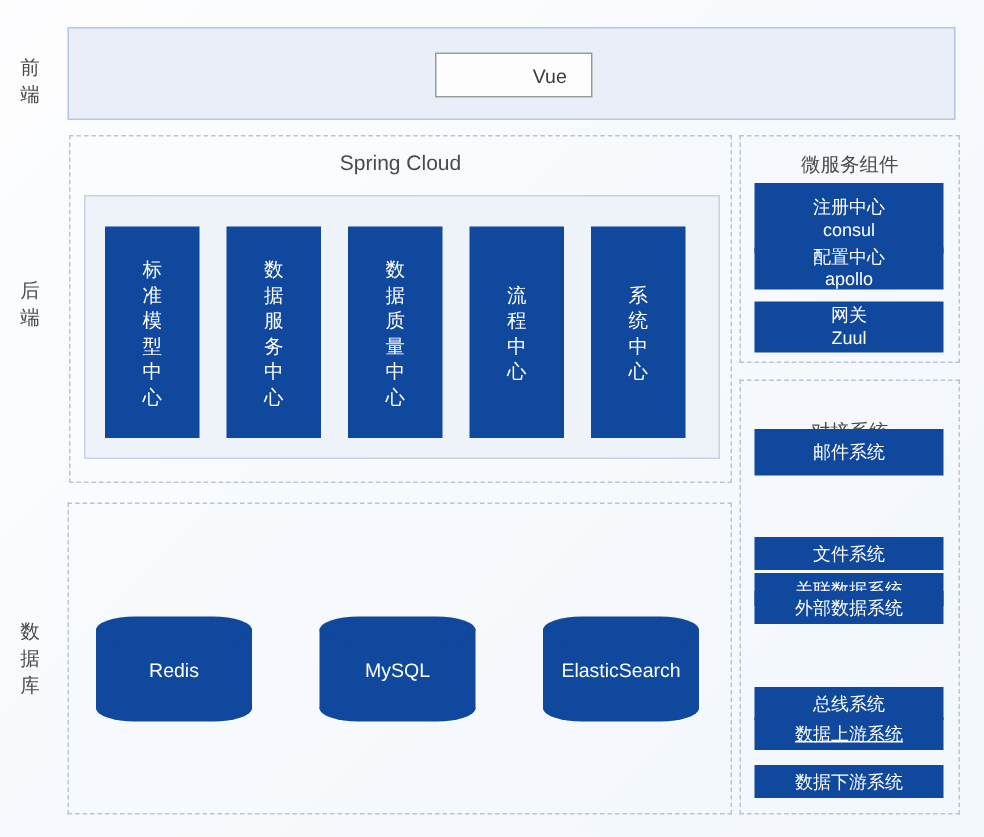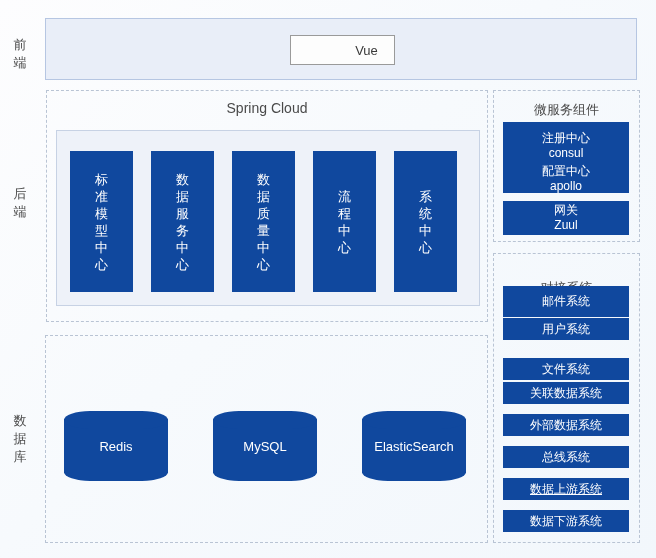--- a/index.html
+++ b/index.html
@@ -281,21 +281,20 @@
   <div class="side-box" style="top:201px; height:34px;">
     <span class="l1">网关</span>
     <span class="l2">Zuul</span>
   </div>
 
   <div class="side-panel" style="top:253px; width:147px; height:290px;">
     <div class="side-title" style="top:10px;margin-top:15px;">对接系统</div>
   </div>
 
   <div class="side-box single" style="top:286px; height:31px;">邮件系统</div>
-  <div class="side-box single" style="top:318px; height:22px;">用户系统</div>
   <div class="side-box single" style="top:358px; height:22px;">文件系统</div>
   <div class="side-box single" style="top:382px; height:22px;">关联数据系统</div>
-  <div class="side-box single" style="top:414px; height:22px;">外部数据系统</div>
-  <div class="side-box single" style="top:446px; height:22px;">总线系统</div>
+  <div class="side-box single" style="top:394px; height:22px;">外部数据系统</div>
+  <div class="side-box single" style="top:458px; height:22px;">总线系统</div>
   <div class="side-box single" style="top:478px; height:22px;text-decoration:underline;">数据上游系统</div>
   <div class="side-box single" style="top:510px; height:22px;">数据下游系统</div>
 
 </div>
 
 </body></html>

